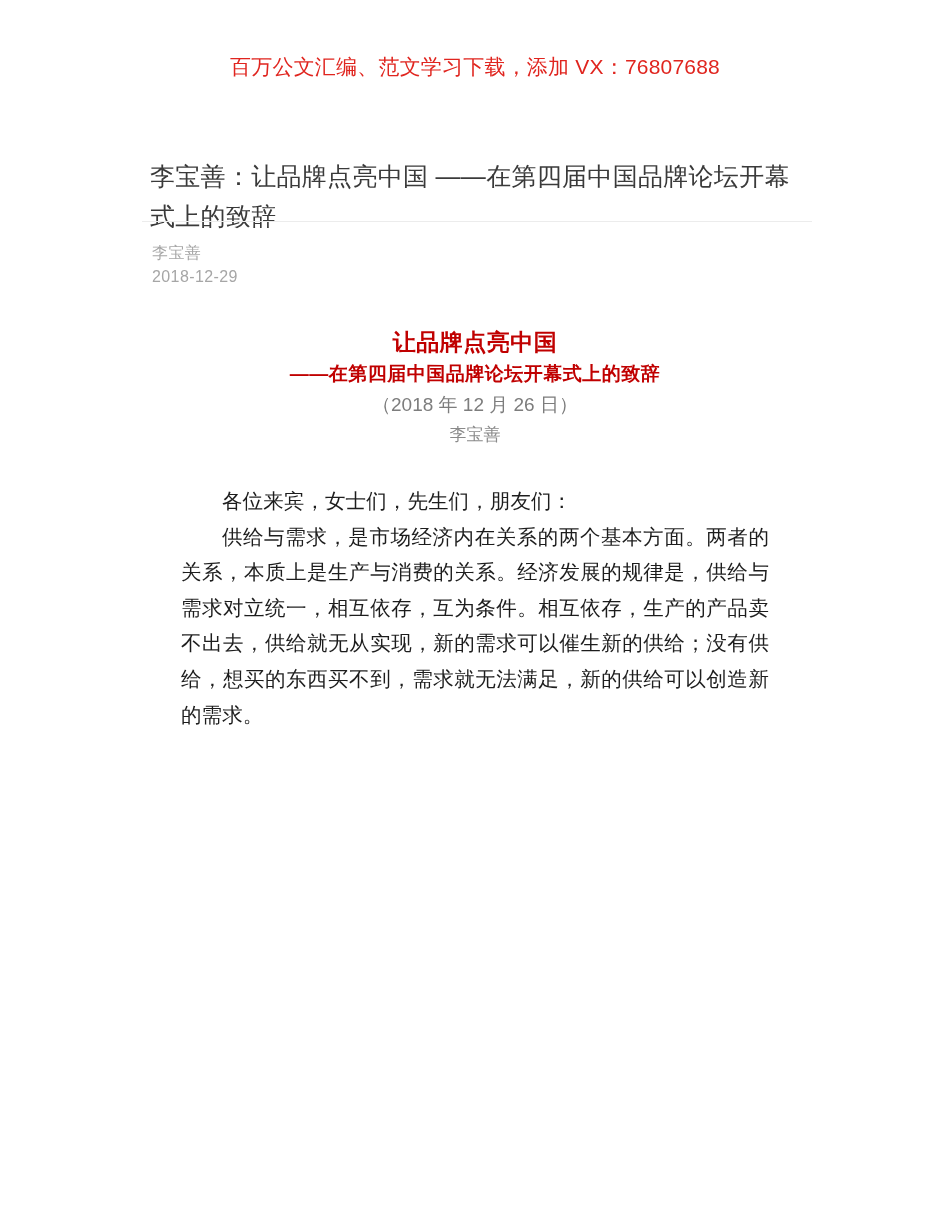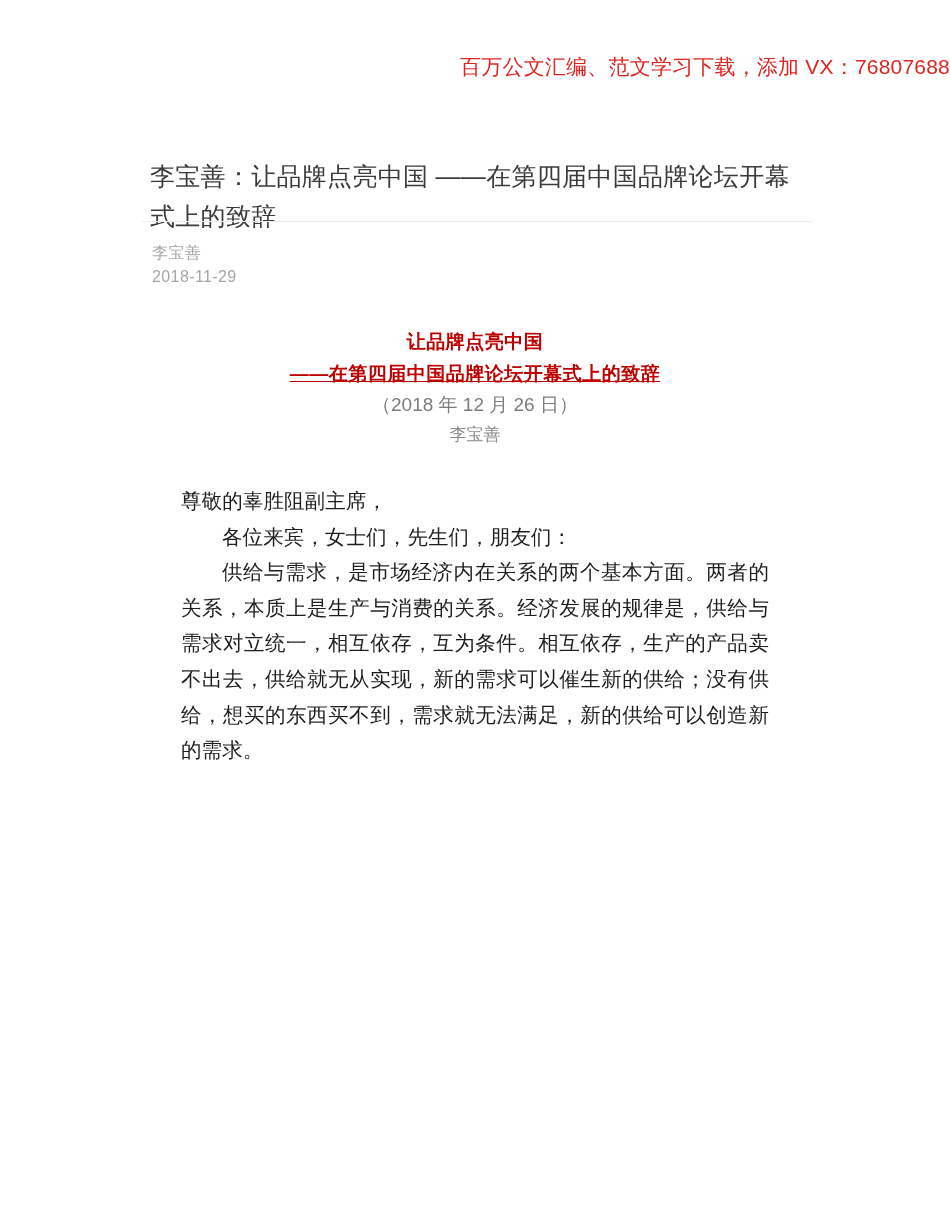--- a/index.html
+++ b/index.html
@@ -22,21 +22,21 @@
     position: relative;
     box-sizing: border-box;
   }
 
   
   .promo-banner {
     position: absolute;
     top: 53px;
     left: 0;
     width: 950px;
-    text-align: right;
+    text-align: center;
     font-size: 21px;
     line-height: 28px;
     color: #e0251f;
     letter-spacing: 0.2px;
     white-space: nowrap;
   }
 
   
   .article-title {
     position: absolute;
@@ -75,34 +75,33 @@
   
   .doc-heading-block {
     position: absolute;
     top: 326px;
     left: 0;
     width: 950px;
     text-align: center;
   }
   .doc-title-main {
     display: block;
-    font-size: 19px;
+    font-size: 23px;
     line-height: 32px;
     font-weight: bold;
     color: #c00000;
     letter-spacing: 0.5px;
   }
   .doc-title-sub {
     display: block;
     font-size: 19px;
     line-height: 32px;
     font-weight: bold;
     color: #c00000;
     letter-spacing: 0.5px;
-    text-decoration: underline;
   }
   .doc-date {
     display: block;
     font-size: 19px;
     line-height: 30px;
     color: #7d7d7d;
     font-weight: 400;
   }
   .doc-byline {
     display: block;
@@ -138,29 +137,28 @@
 <div class="page">
 
   <div class="promo-banner" style="color: rgb(224, 37, 31);">百万公文汇编、范文学习下载，添加 VX：76807688</div>
 
   <h1 class="article-title">李宝善：让品牌点亮中国 ——在第四届中国品牌论坛开幕式上的致辞</h1>
 
   <div class="title-divider"></div>
 
   <div class="article-meta">
     <span class="meta-line">李宝善</span>
-    <span class="meta-line">2018-11-29</span>
+    <span class="meta-line">2018-12-29</span>
   </div>
 
   <div class="doc-heading-block">
     <span class="doc-title-main" style="color: rgb(192, 0, 0);">让品牌点亮中国</span>
     <span class="doc-title-sub" style="color: rgb(192, 0, 0);">——在第四届中国品牌论坛开幕式上的致辞</span>
     <span class="doc-date">（2018 年 12 月 26 日）</span>
     <span class="doc-byline">李宝善</span>
   </div>
 
   <div class="doc-body">
-      <p class="no-indent">尊敬的辜胜阻副主席，</p>
       <p>各位来宾，女士们，先生们，朋友们：</p>
       <p>供给与需求，是市场经济内在关系的两个基本方面。两者的关系，本质上是生产与消费的关系。经济发展的规律是，供给与需求对立统一，相互依存，互为条件。相互依存，生产的产品卖不出去，供给就无从实现，新的需求可以催生新的供给；没有供给，想买的东西买不到，需求就无法满足，新的供给可以创造新的需求。</p>
     </div>
 
 </div>
 
 </body></html>

